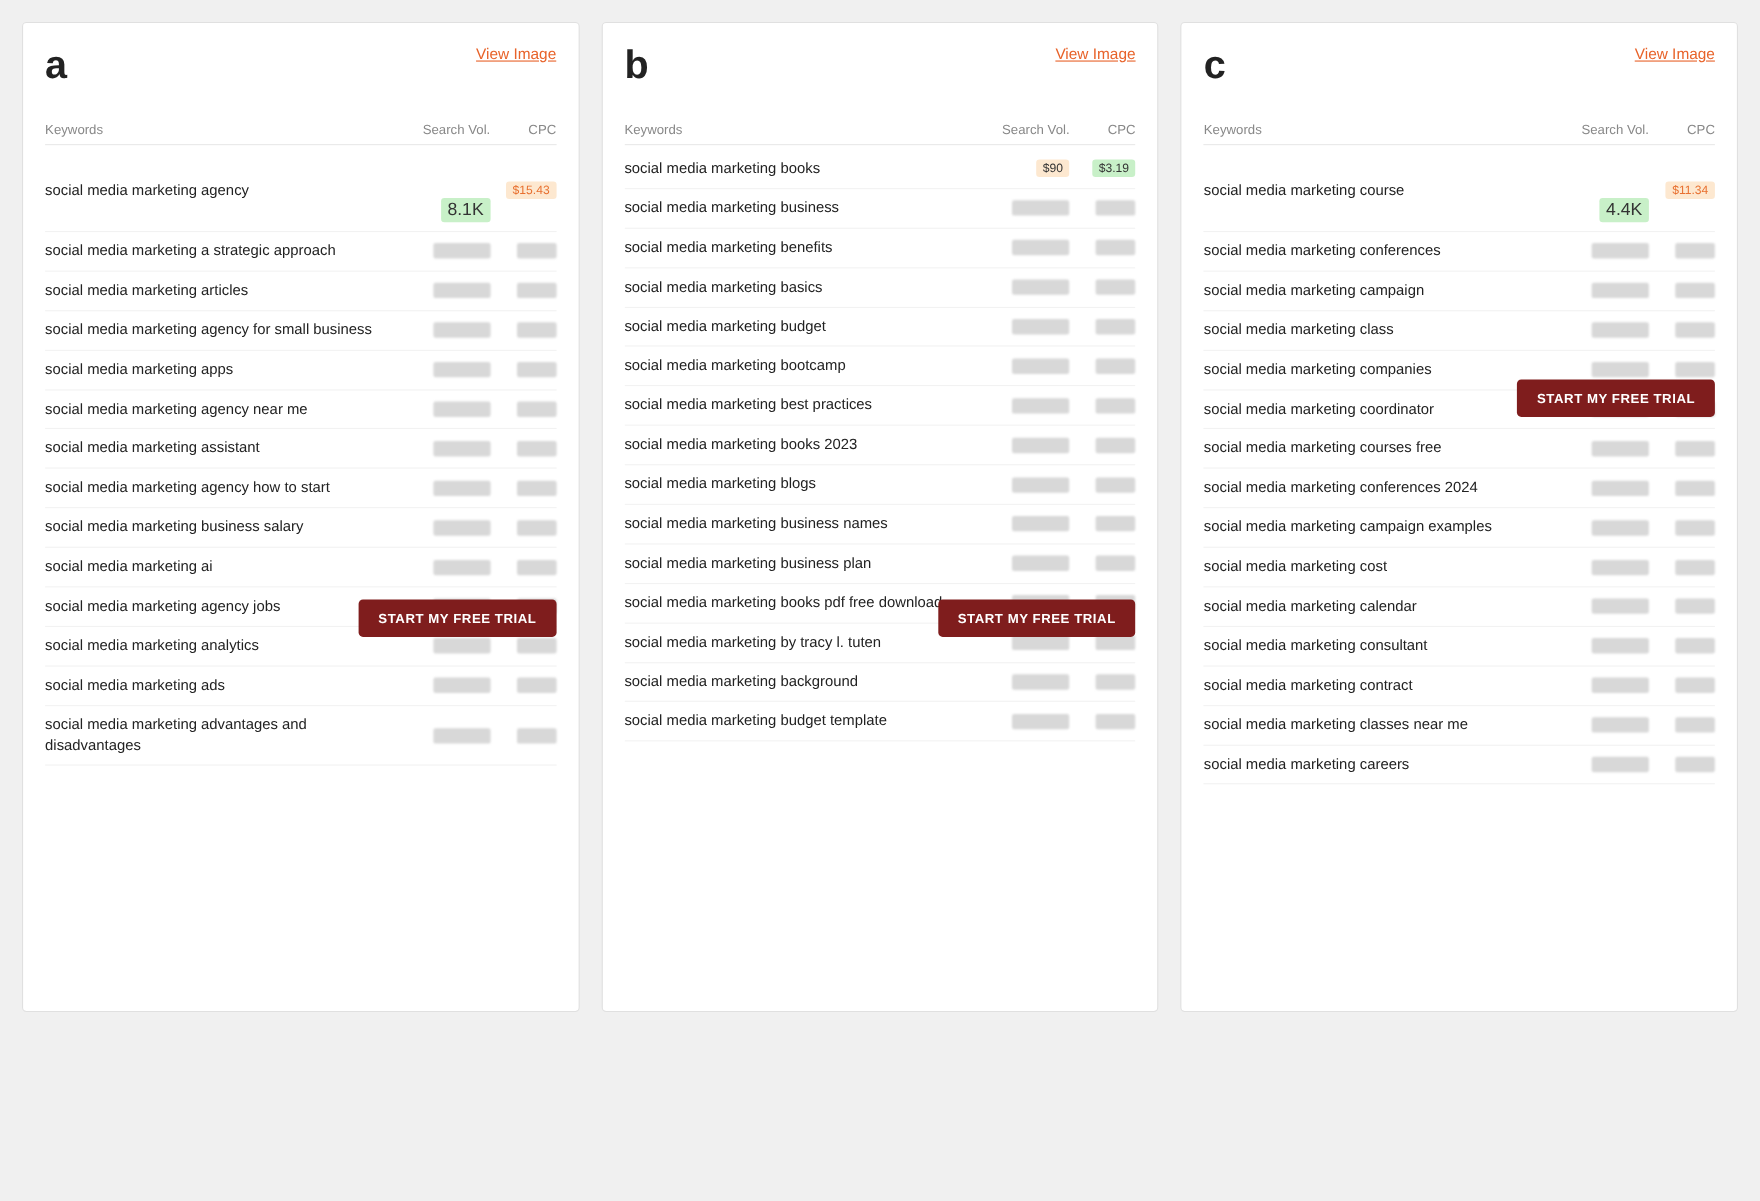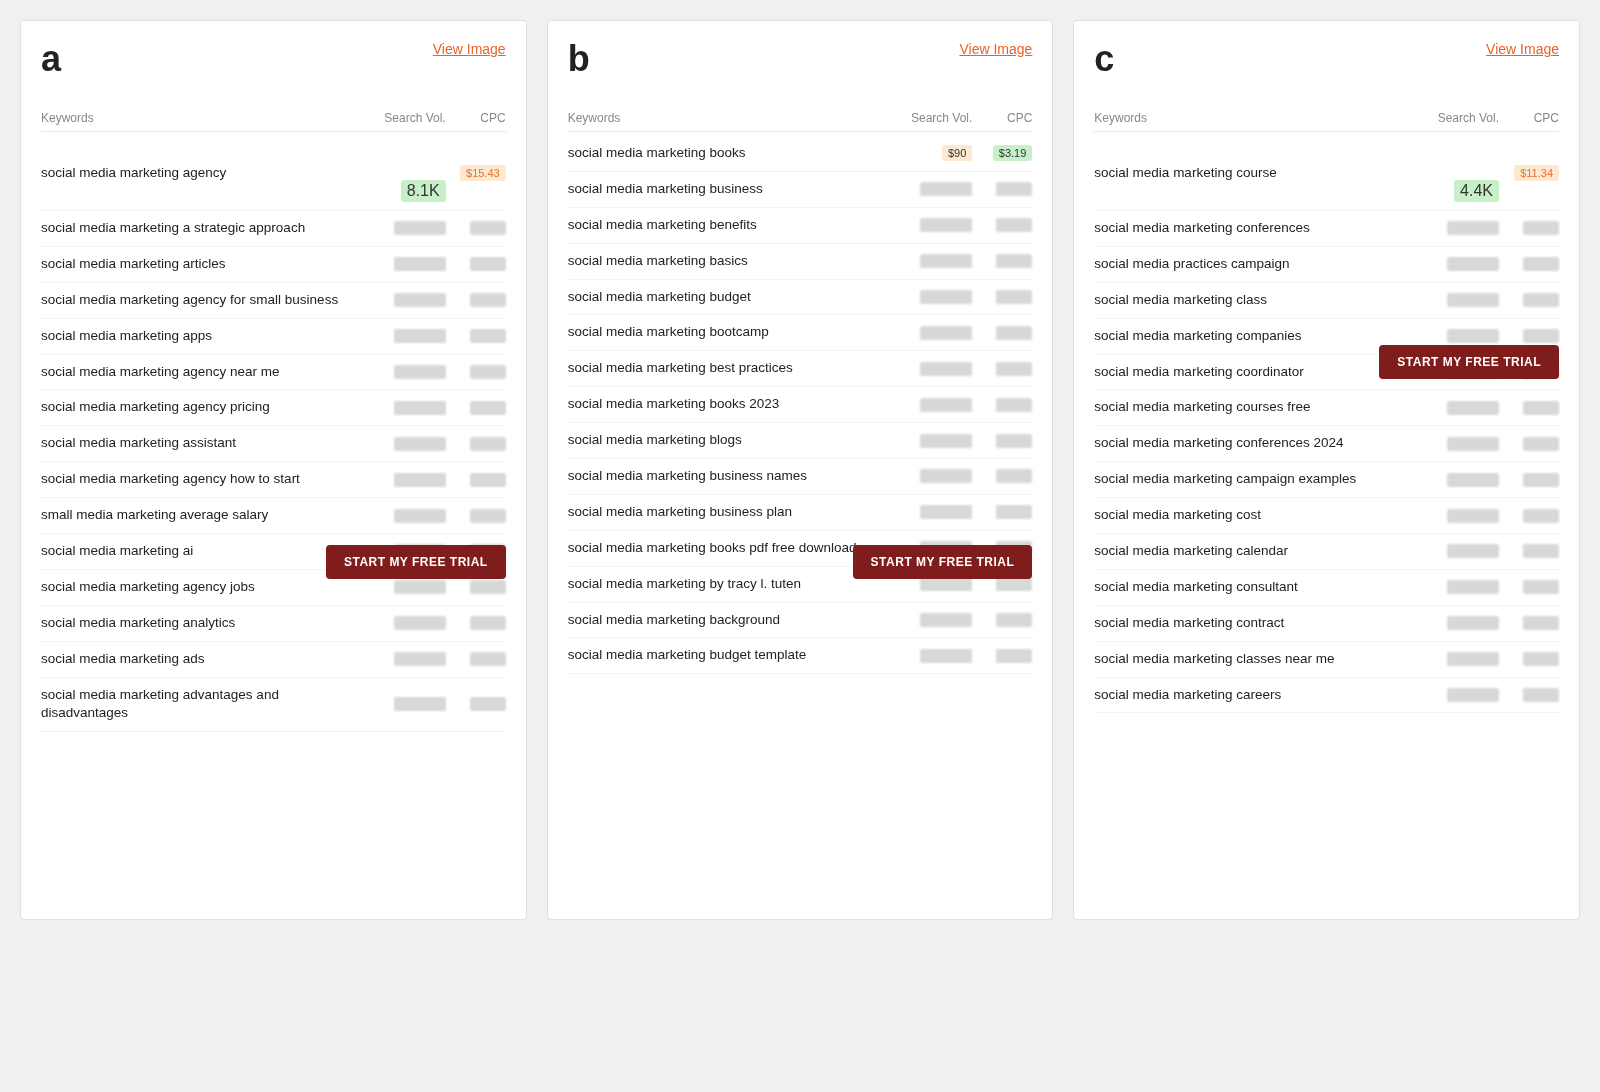--- a/index.html
+++ b/index.html
@@ -220,48 +220,39 @@
       <div class="keyword-row">
         <div class="keyword-text">social media marketing agency near me</div>
         <div class="vol-cell">
           <div class="blurred-bar"></div>
         </div>
         <div class="cpc-cell">
           <div class="blurred-cpc"></div>
         </div>
       </div>
       <div class="keyword-row">
-        <div class="keyword-text">social media marketing agency pricing</div>
-        <div class="vol-cell">
-          <div class="blurred-bar"></div>
-        </div>
-        <div class="cpc-cell">
-          <div class="blurred-cpc"></div>
-        </div>
-      </div>
-      <div class="keyword-row">
         <div class="keyword-text">social media marketing assistant</div>
         <div class="vol-cell">
           <div class="blurred-bar"></div>
         </div>
         <div class="cpc-cell">
           <div class="blurred-cpc"></div>
         </div>
       </div>
       <div class="keyword-row">
         <div class="keyword-text">social media marketing agency how to start</div>
         <div class="vol-cell">
           <div class="blurred-bar"></div>
         </div>
         <div class="cpc-cell">
           <div class="blurred-cpc"></div>
         </div>
       </div>
       <div class="keyword-row">
-        <div class="keyword-text">small media marketing average salary</div>
+        <div class="keyword-text">social media marketing business salary</div>
         <div class="vol-cell">
           <div class="blurred-bar"></div>
         </div>
         <div class="cpc-cell">
           <div class="blurred-cpc"></div>
         </div>
       </div>
       <div class="keyword-row">
         <div class="keyword-text">social media marketing ai</div>
         <div class="vol-cell">
@@ -478,21 +469,21 @@
       <div class="keyword-row">
         <div class="keyword-text">social media marketing conferences</div>
         <div class="vol-cell">
           <div class="blurred-bar"></div>
         </div>
         <div class="cpc-cell">
           <div class="blurred-cpc"></div>
         </div>
       </div>
       <div class="keyword-row">
-        <div class="keyword-text">social media practices campaign</div>
+        <div class="keyword-text">social media marketing campaign</div>
         <div class="vol-cell">
           <div class="blurred-bar"></div>
         </div>
         <div class="cpc-cell">
           <div class="blurred-cpc"></div>
         </div>
       </div>
       <div class="keyword-row">
         <div class="keyword-text">social media marketing class</div>
         <div class="vol-cell">

